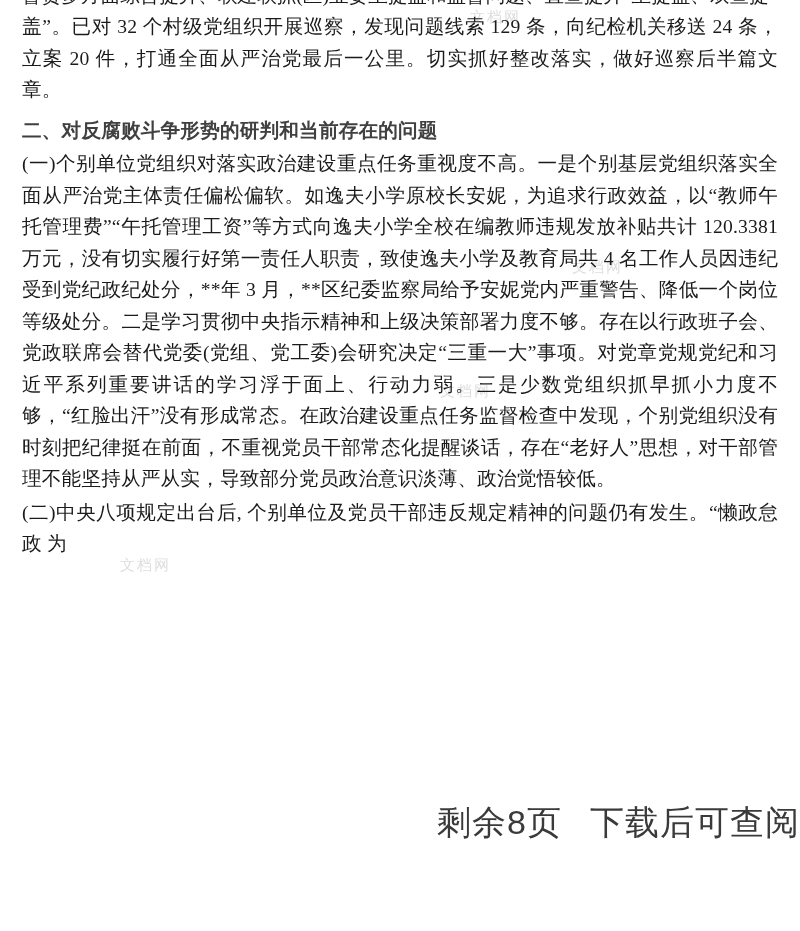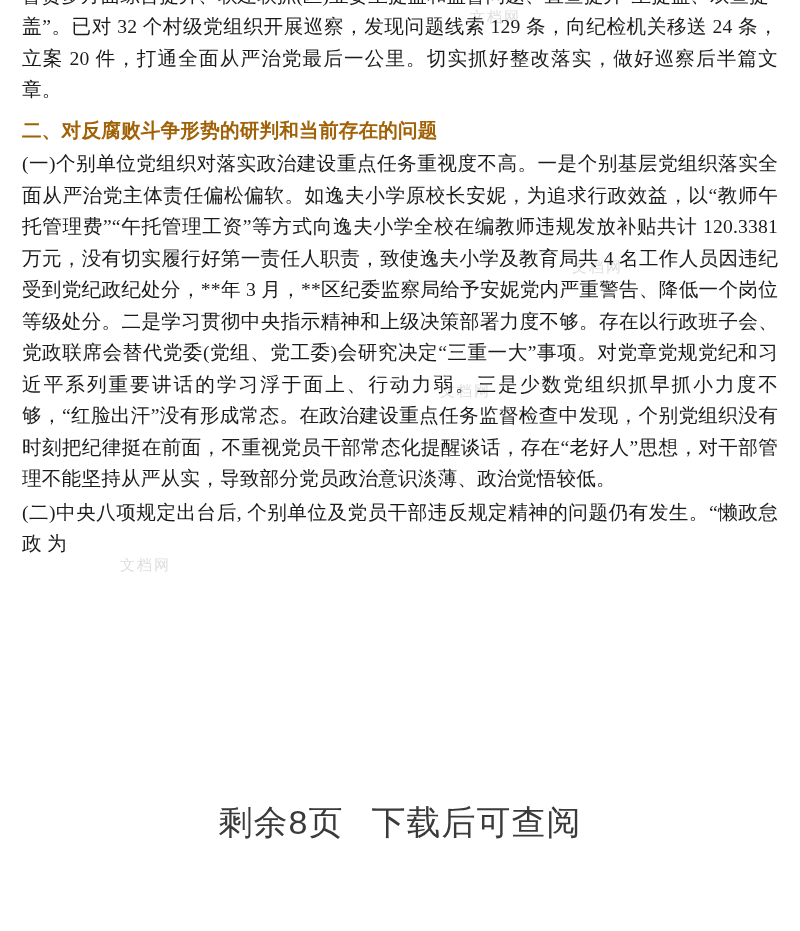--- a/index.html
+++ b/index.html
@@ -43,21 +43,21 @@
     overflow: hidden;
     color: #1b1b1b;
     font-size: 19.6px;
     line-height: 31.5px;
   }
   h2.section-heading {
     margin: 9px 0 2px 0;
     font-size: 19.6px;
     line-height: 31.5px;
     font-weight: bold;
-    color: #a16207;
+    color: #404040;
     letter-spacing: 0.2px;
   }
   .watermark {
     position: absolute;
     z-index: 1;
     color: #d8d8d8;
     font-size: 15px;
     letter-spacing: 2px;
     font-family: "Liberation Sans", sans-serif;
     white-space: nowrap;
@@ -67,21 +67,21 @@
   }
   .wm-1 { left: 470px; top: 8px; }
   .wm-2 { left: 572px; top: 258px; }
   .wm-3 { left: 440px; top: 382px; }
   .wm-4 { left: 120px; top: 556px; }
   .footer-note {
     position: absolute;
     left: 0;
     right: 0;
     top: 800px;
-    text-align: center;
+    text-align: right;
     font-size: 34px;
     color: #3a3a3a;
     font-family: "Liberation Sans", sans-serif;
     letter-spacing: 1px;
     z-index: 3;
   }
   .footer-note .gap {
     display: inline-block;
     width: 28px;
   }

